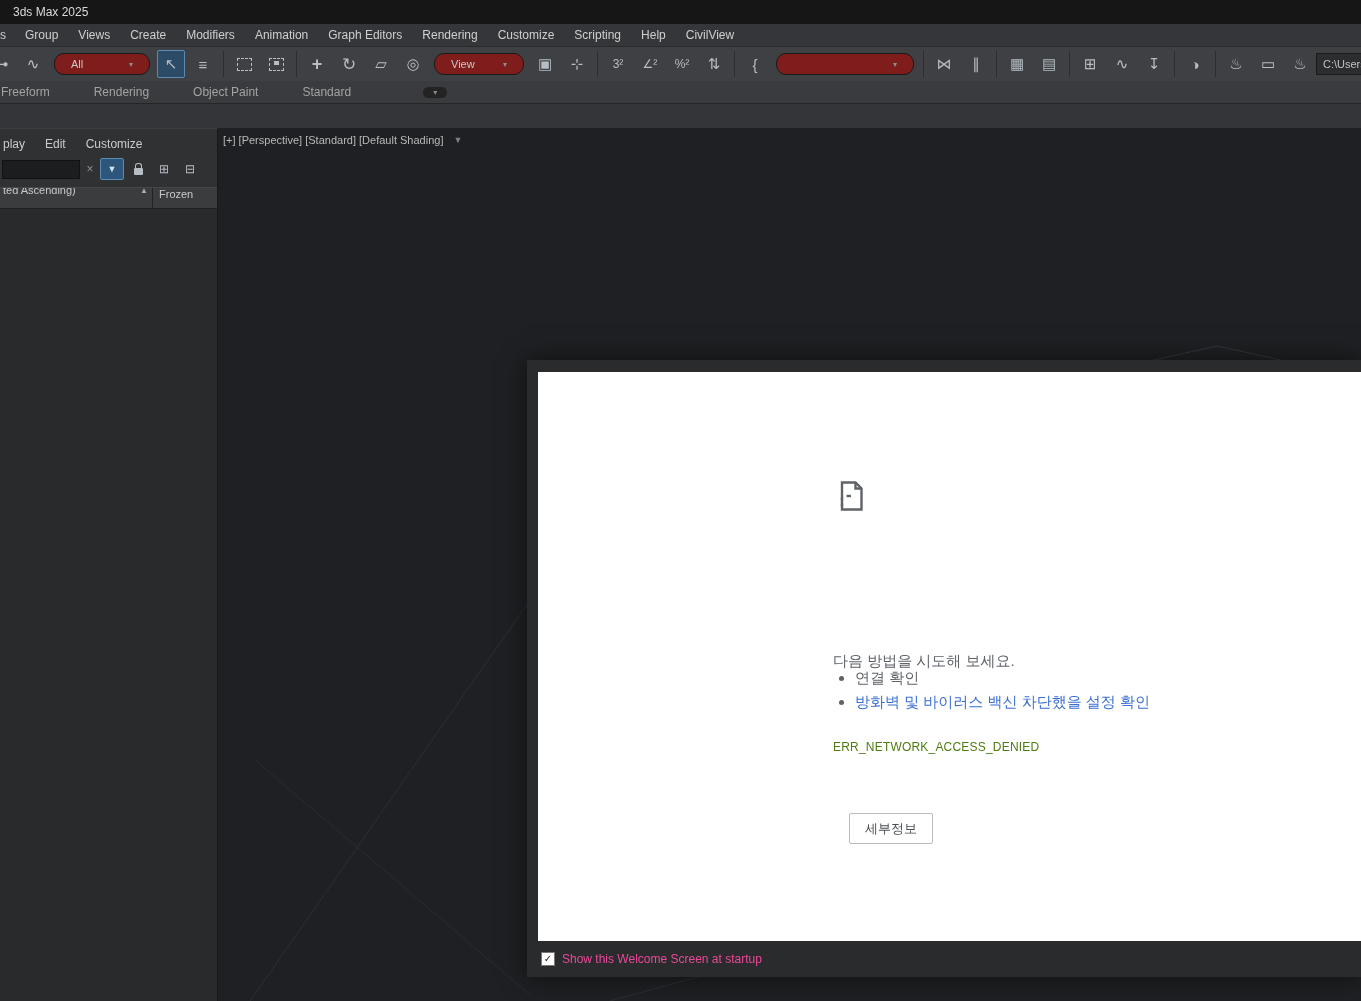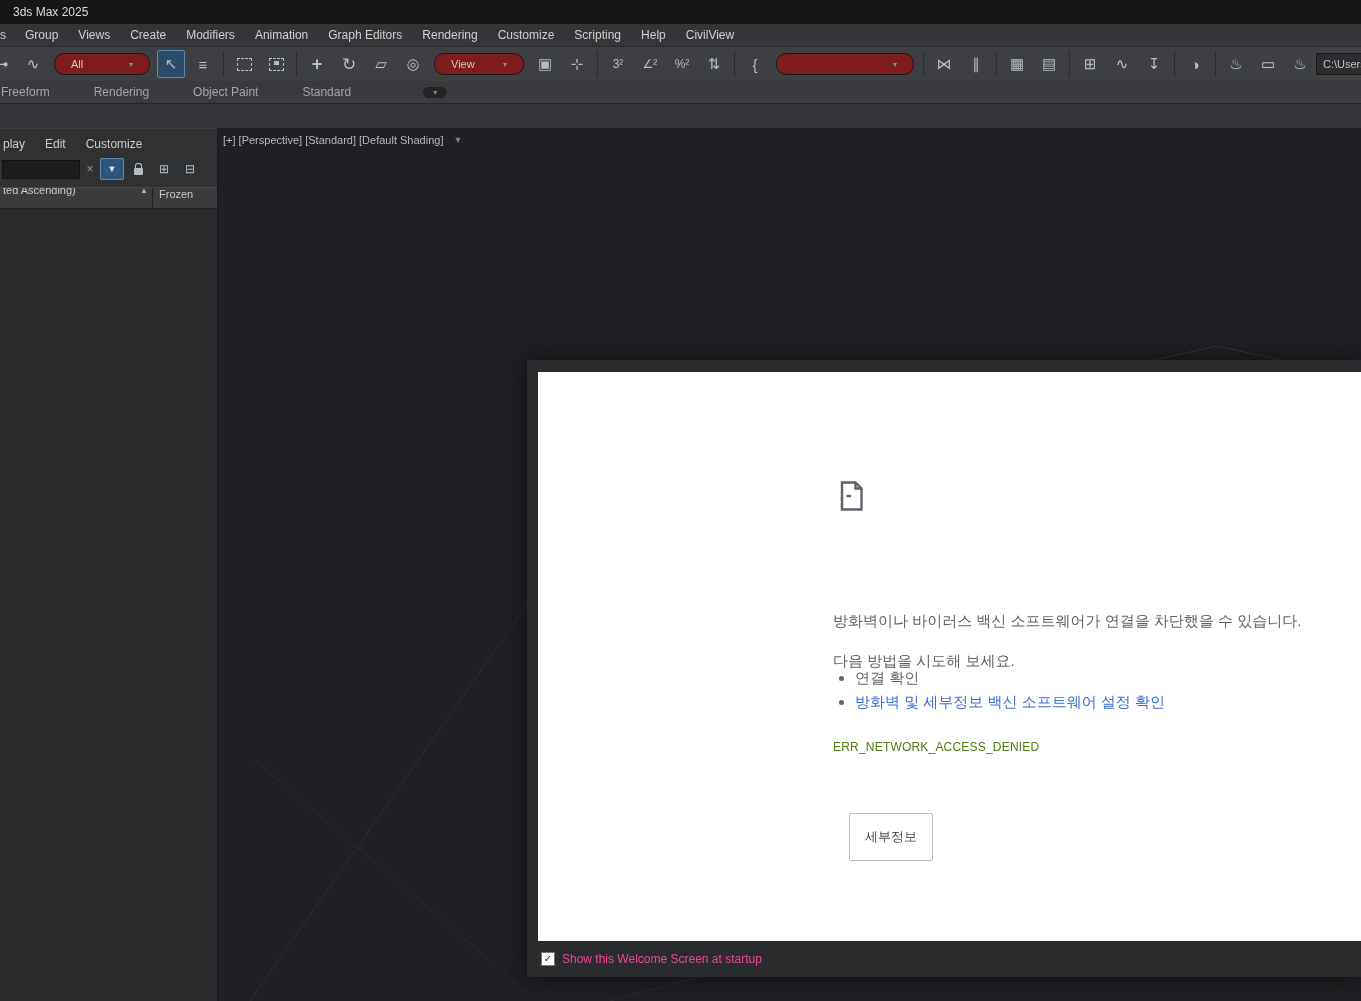--- a/index.html
+++ b/index.html
@@ -94,21 +94,21 @@
   
   .err{position:absolute;inset:0;color:#5f6368}
   .err-icon{position:absolute;left:295px;top:106px}
   .err-title{position:absolute;left:295px;top:190px;font-size:24px;color:#383c40;white-space:nowrap}
   .err-msg{position:absolute;left:295px;top:240px;font-size:15px;white-space:nowrap}
   .err-intro{position:absolute;left:295px;top:280px;font-size:15px;white-space:nowrap}
   .err-list{position:absolute;left:297px;top:294px;margin:0;padding-left:20px;font-size:15px;list-style:disc}
   .err-list li{line-height:24px;white-space:nowrap}
   .err-list li.link span{color:#3b6fd4}
   .err-code{position:absolute;left:295px;top:368px;font-size:12px;color:#4d7c0f;letter-spacing:.2px}
-  .err-btn{position:absolute;left:311px;top:441px;width:84px;height:48px;background:#fff;
+  .err-btn{position:absolute;left:311px;top:441px;width:84px;height:31px;background:#fff;
            border:1px solid #b9bdc1;border-radius:2px;font-size:13px;color:#4a4e52;
            font-family:"Liberation Sans",sans-serif}
 </style>
 </head>
 <body>
 
 <div class="screen">
 
   <div class="titlebar">
     <span class="t">3ds Max 2025</span>
@@ -239,28 +239,27 @@
 
   <div class="welcome-dialog">
     <div class="dialog-white">
       <div class="err">
         <svg class="err-icon" width="36" height="36" viewBox="0 0 24 24">
           <path d="M6 3 h9 l4 4 v14 h-13 z" fill="none" stroke="#5f6368" stroke-width="1.6"></path>
           <path d="M15 3 v4 h4" fill="none" stroke="#5f6368" stroke-width="1.6"></path>
           <path d="M6 13 v8" fill="none" stroke="#5f6368" stroke-width="1.6" stroke-dasharray="2 2"></path>
           <line x1="9" y1="12" x2="12" y2="12" stroke="#5f6368" stroke-width="1.6"></line>
         </svg>
-        <div class="err-msg">방화벽이나 바이러스 백신 소프트웨어가 연결을 차단했을 수 있습니다.</div>
         <div class="err-intro">다음 방법을 시도해 보세요.</div>
         <ul class="err-list">
           <li>
             <span>연결 확인</span>
           </li>
           <li class="link">
-            <span>방화벽 및 세부정보 백신 소프트웨어 설정 확인</span>
+            <span>방화벽 및 바이러스 백신 차단했을 설정 확인</span>
           </li>
         </ul>
         <div class="err-code">ERR_NETWORK_ACCESS_DENIED</div>
         <button class="err-btn">세부정보</button>
       </div>
     </div>
     <div class="dialog-footer">
       <span class="cb-box">✓</span>
       <span class="cb-label">Show this Welcome Screen at startup</span>
     </div>

